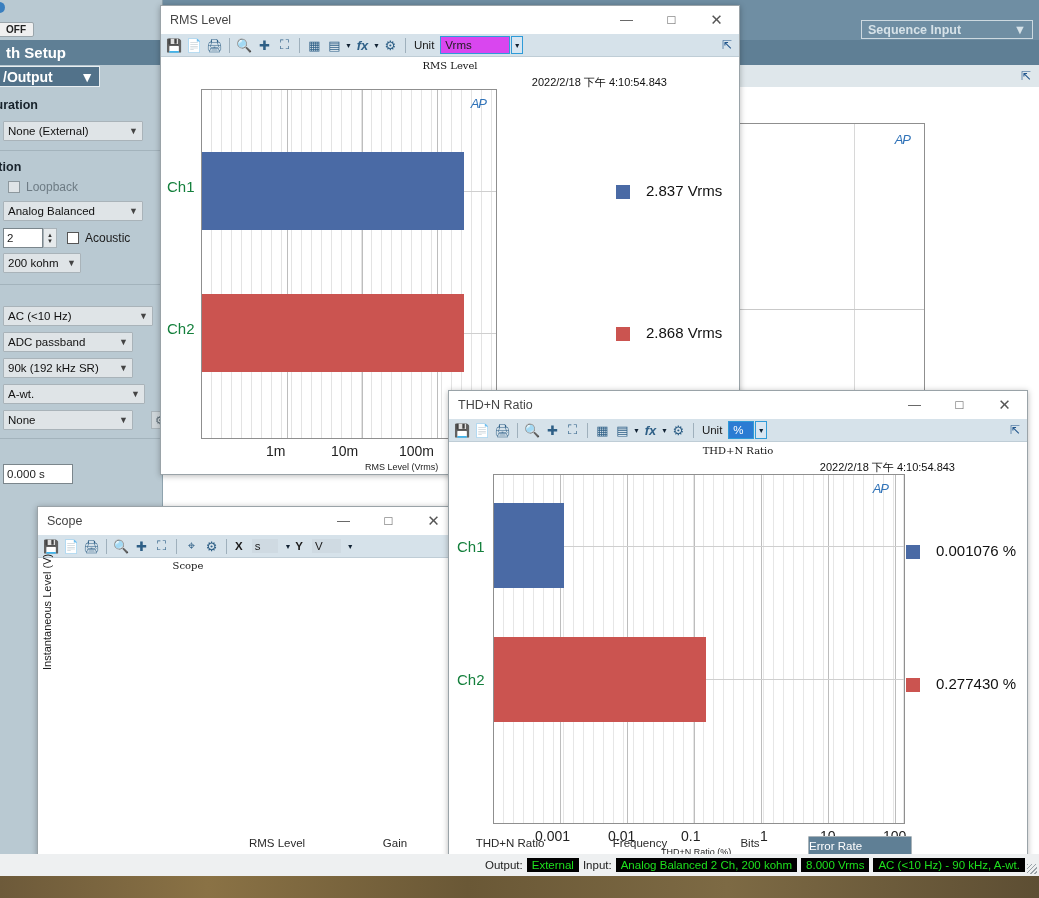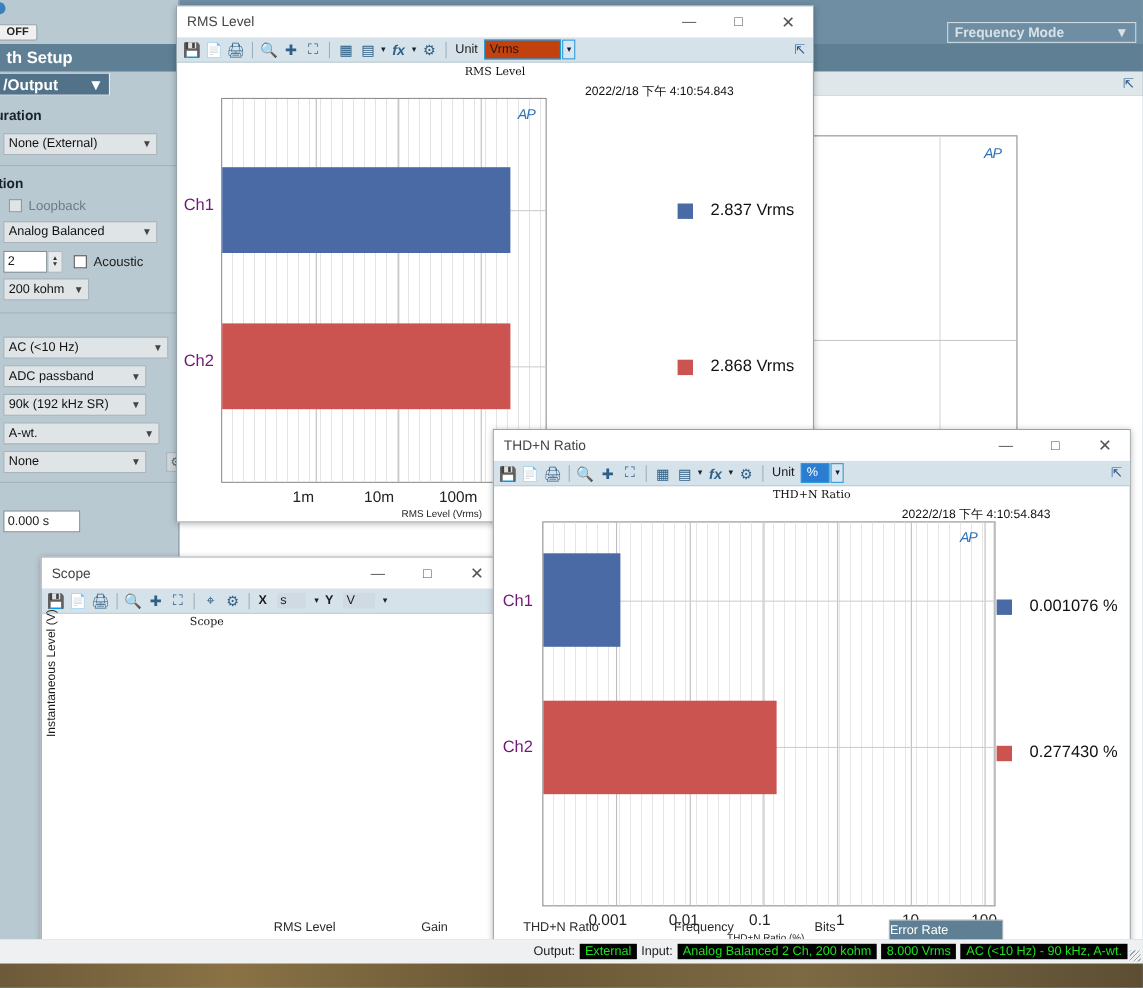--- a/index.html
+++ b/index.html
@@ -75,30 +75,30 @@
   .win-title .t { flex:1; }
   .wbtn { width:45px; height:28px; display:flex; align-items:center; justify-content:center;
      font-size:13px; color:#555; }
   .wbtn.close { font-size:15px; }
   .toolbar { height:23px; background:#d6e2ea; display:flex; align-items:center;
      padding:0 4px; gap:1px; border-bottom:1px solid #bfcdd6; }
   .tb-ico { width:19px; height:19px; display:flex; align-items:center; justify-content:center;
      color:#2e5f86; font-size:13px; }
   .tb-sep { width:1px; height:15px; background:#9fb0bc; margin:0 4px; }
   .tb-label { font-size:11.5px; color:#1b1b1b; margin:0 5px 0 3px; }
-  .tb-input { height:18px; background:#c2410c; border:1px solid #2f9bd8; font-size:11.5px;
+  .tb-input { height:18px; background:#d946ef; border:1px solid #2f9bd8; font-size:11.5px;
      display:flex; align-items:center; padding:0 4px; }
   .tb-arrow { width:12px; height:18px; background:#d8e6f2; border:1px solid #2f9bd8;
      display:flex; align-items:center; justify-content:center; font-size:7px; color:#123; }
   .tb-pop { margin-left:auto; color:#20558c; font-size:12px; padding-right:3px; }
   .chart-title { text-align:center; font-family:"DejaVu Serif", serif; font-size:10px; color:#111; }
   .chart-ts { text-align:right; font-size:11px; color:#111; }
   .axis-lbl { font-size:9px; color:#222; }
   .tick { position:absolute; font-size:14px; color:#222; }
-  .cat-lbl { position:absolute; font-size:15px; color:#701a75; }
+  .cat-lbl { position:absolute; font-size:15px; color:#15803d; }
   .val-lbl { position:absolute; font-size:15px; color:#111; white-space:nowrap; }
 
   
   #tabsbar { position:absolute; left:0; right:0; bottom:22px; height:22px; background:#eef0f1;
      border-top:1px solid #c7ced2; }
   #tabrow { position:absolute; left:0; right:0; bottom:44px; height:18px; }
   .tab { position:absolute; font-size:11.5px; color:#2a2a2a; text-align:center; }
   .tab.sel { background:#5f7f95; color:#fff; padding:2px 0; }
   #statusbar { position:absolute; left:0; right:0; bottom:22px; height:22px;
      background:#eef0f1; display:flex; align-items:center; justify-content:flex-end;
@@ -225,21 +225,21 @@
     </div>
   </div>
 
   <div style="position:absolute;left:-20px;top:857px;background:#e3e7e9;border:1px solid #b6bfc4;
               padding:2px 8px;font-size:11.5px;">
     <span>tings...</span>
   </div>
 </div>
 
 <div id="seq-mode">
-  <span>Frequency Mode</span>
+  <span>Sequence Input</span>
   <span>▼</span>
 </div>
 
 <div class="win" id="win-rms" style="left:160px; top:5px; width:580px; height:470px;">
 
   <div class="win-title">
     <span class="t">RMS Level</span>
     <span class="wbtn">—</span>
     <span class="wbtn">□</span>
     <span class="wbtn close">✕</span>

